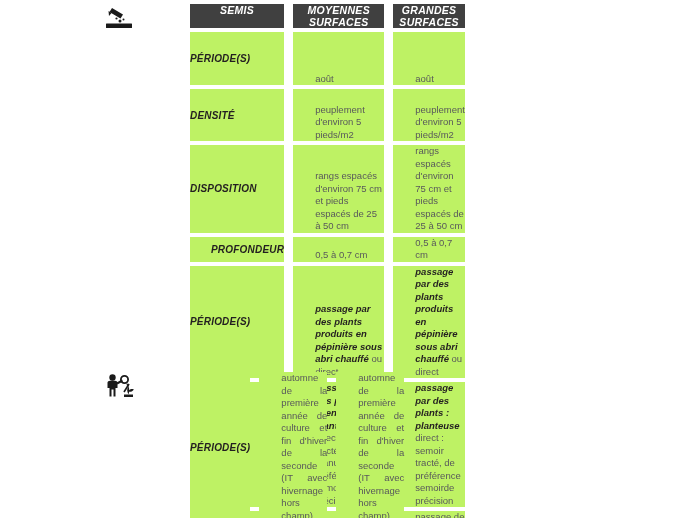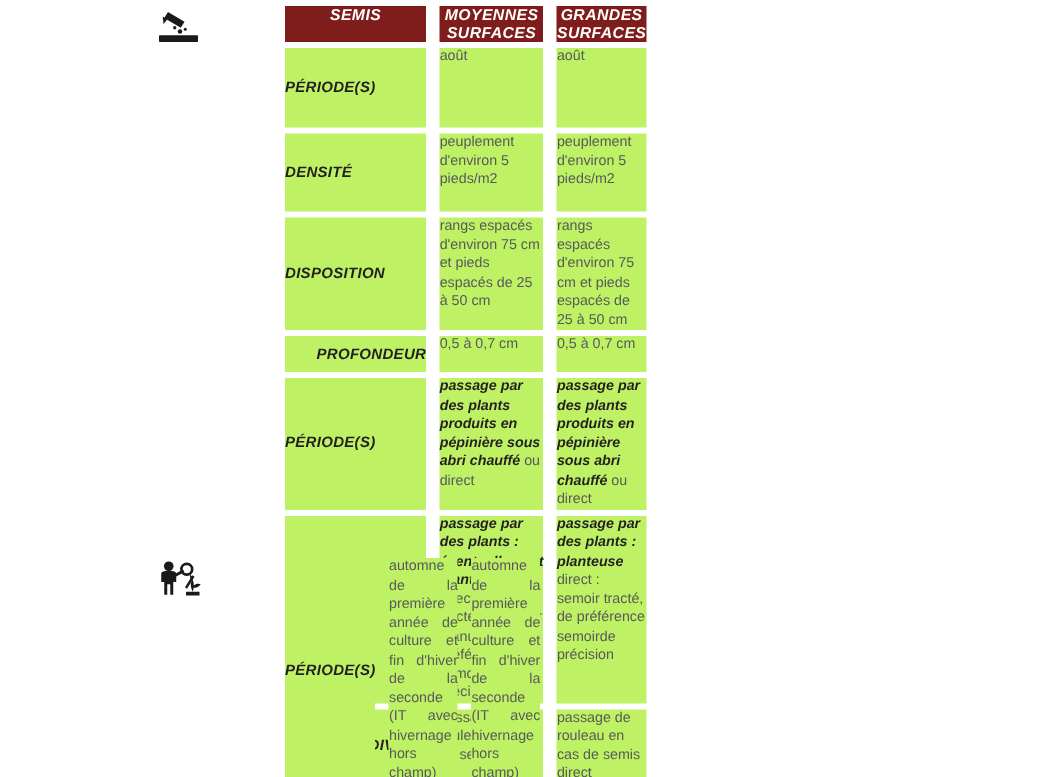--- a/index.html
+++ b/index.html
@@ -55,21 +55,21 @@
     padding: 0;
     vertical-align: top;
   }
 
   .cell {
     background: #bef264;
     box-sizing: border-box;
     padding: 7px 9px;
   }
   .head {
-    background: #7f1d1d;
+    background: #404040;
     box-sizing: border-box;
     padding: 8px 9px 8px 11px;
     color: #ffffff;
     font-weight: bold;
     font-style: italic;
     font-size: 10.5px;
     letter-spacing: 0.3px;
     line-height: 12px;
   }
   .lbl {
@@ -92,22 +92,23 @@
   .justify { text-align: justify; }
 
   
   .vmid {
     display: flex;
     align-items: center;
     height: 100%;
   }
   .vmid-val {
     display: flex;
-    align-items: flex-start;
+    align-items: flex-end;
     height: 100%;
+    margin-left: 22px;
   }
 
   .col-a { width: 110px; }
   .col-b { width: 176px; }
   .col-c { width: 178px; }
 </style>
 </head>
 <body>
 
 <div class="page">

